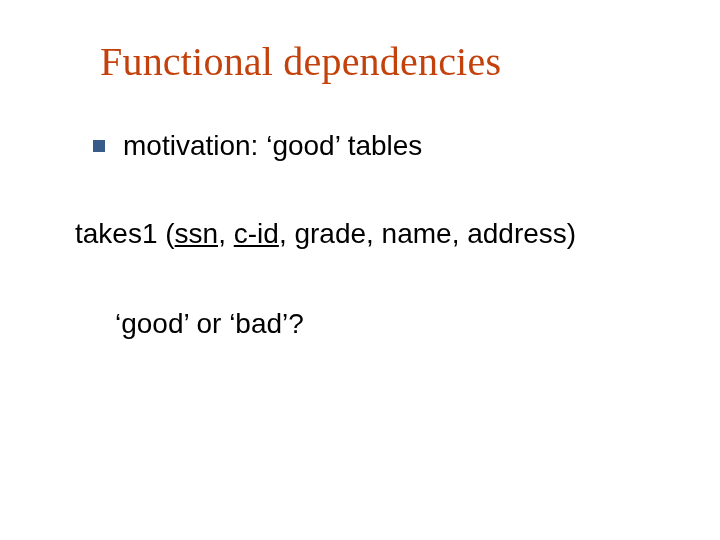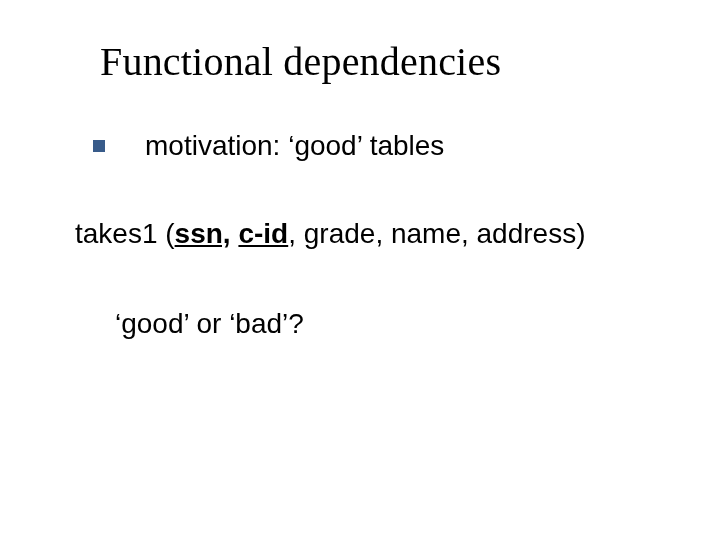--- a/index.html
+++ b/index.html
@@ -19,29 +19,28 @@
     box-sizing: border-box;
   }
   .title {
     position: absolute;
     left: 100px;
     top: 38px;
     font-family: "Times New Roman", Times, serif;
     font-size: 40px;
     font-weight: 400;
     letter-spacing: 0.2px;
-    color: #000000;
+    color: #c2410c;
   }
   .bullet-row {
     position: absolute;
     left: 93px;
     top: 128px;
     display: flex;
     align-items: flex-start;
-    gap: 22px;
   }
   .bullet-icon {
     width: 12px;
     height: 12px;
     background: #385b8a;
     margin-top: 12px;
     margin-right: 18px;
     flex: 0 0 auto;
   }
   .bullet-text {
@@ -56,21 +55,20 @@
   }
   .body-line-2 {
     position: absolute;
     left: 75px;
     top: 308px;
     font-size: 28px;
     margin-left: 40px;
   }
   .u {
     text-decoration: underline;
-    font-weight: bold;
   }
 </style>
 </head>
 <body>
 
 <div class="slide">
 
   <div class="title">Functional dependencies</div>
 
   <div class="bullet-row">

